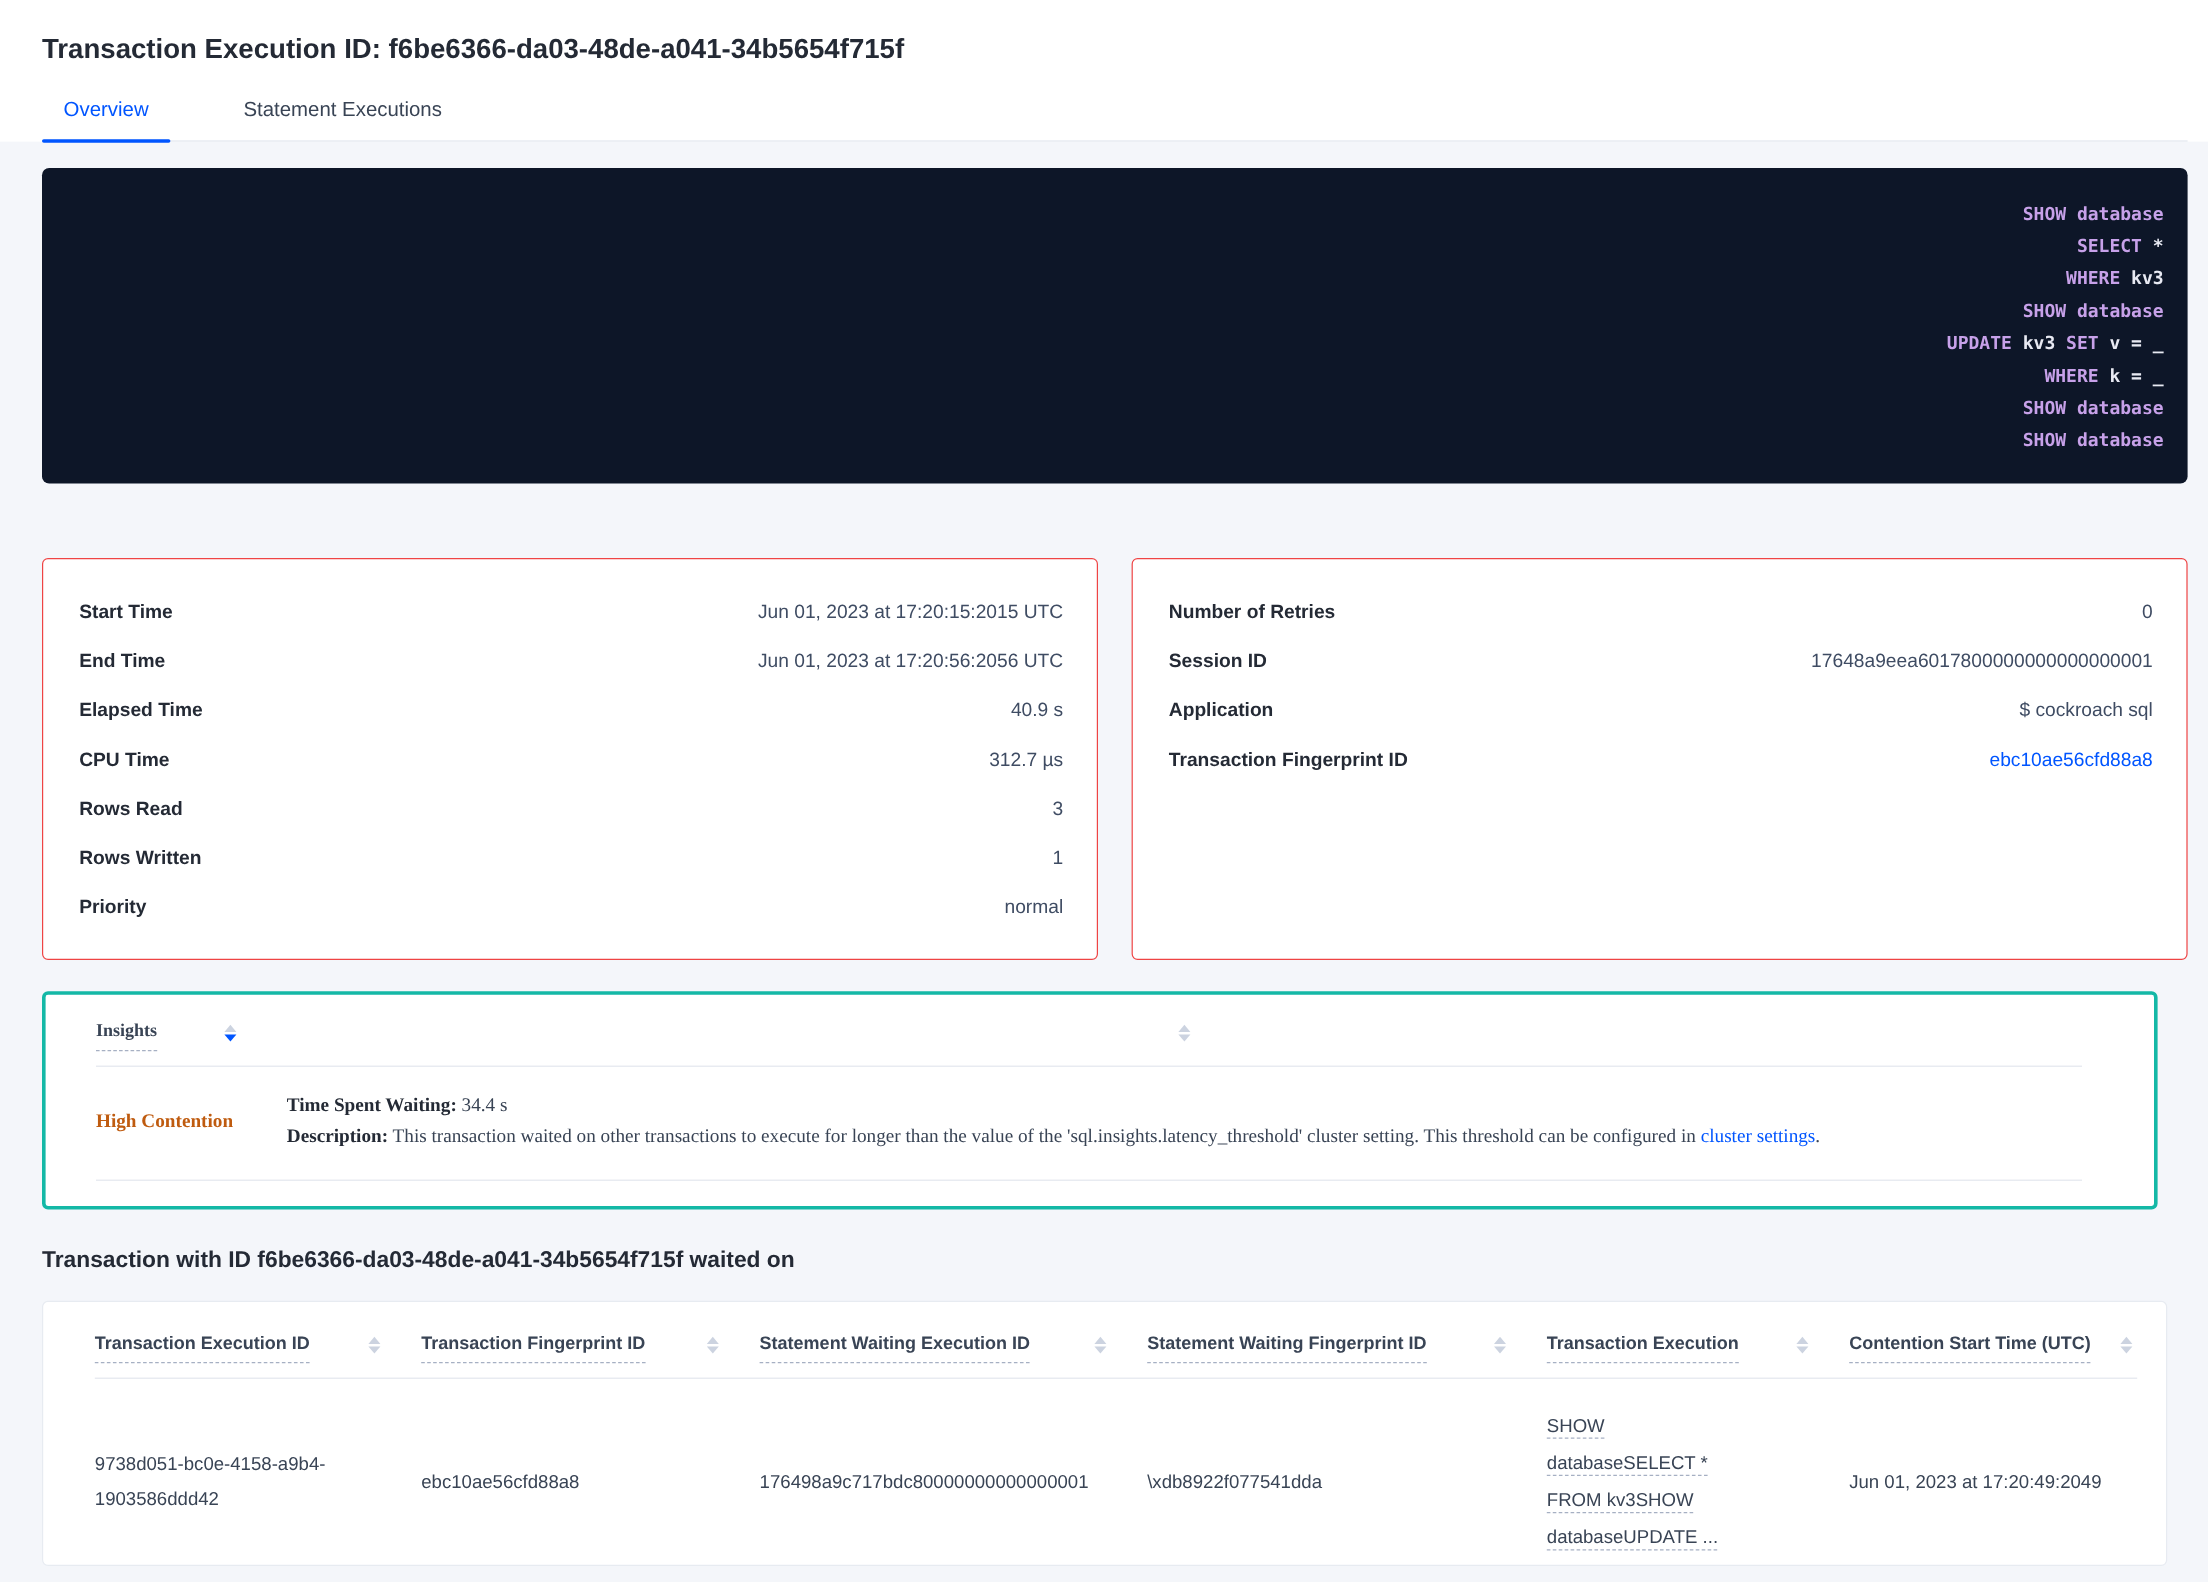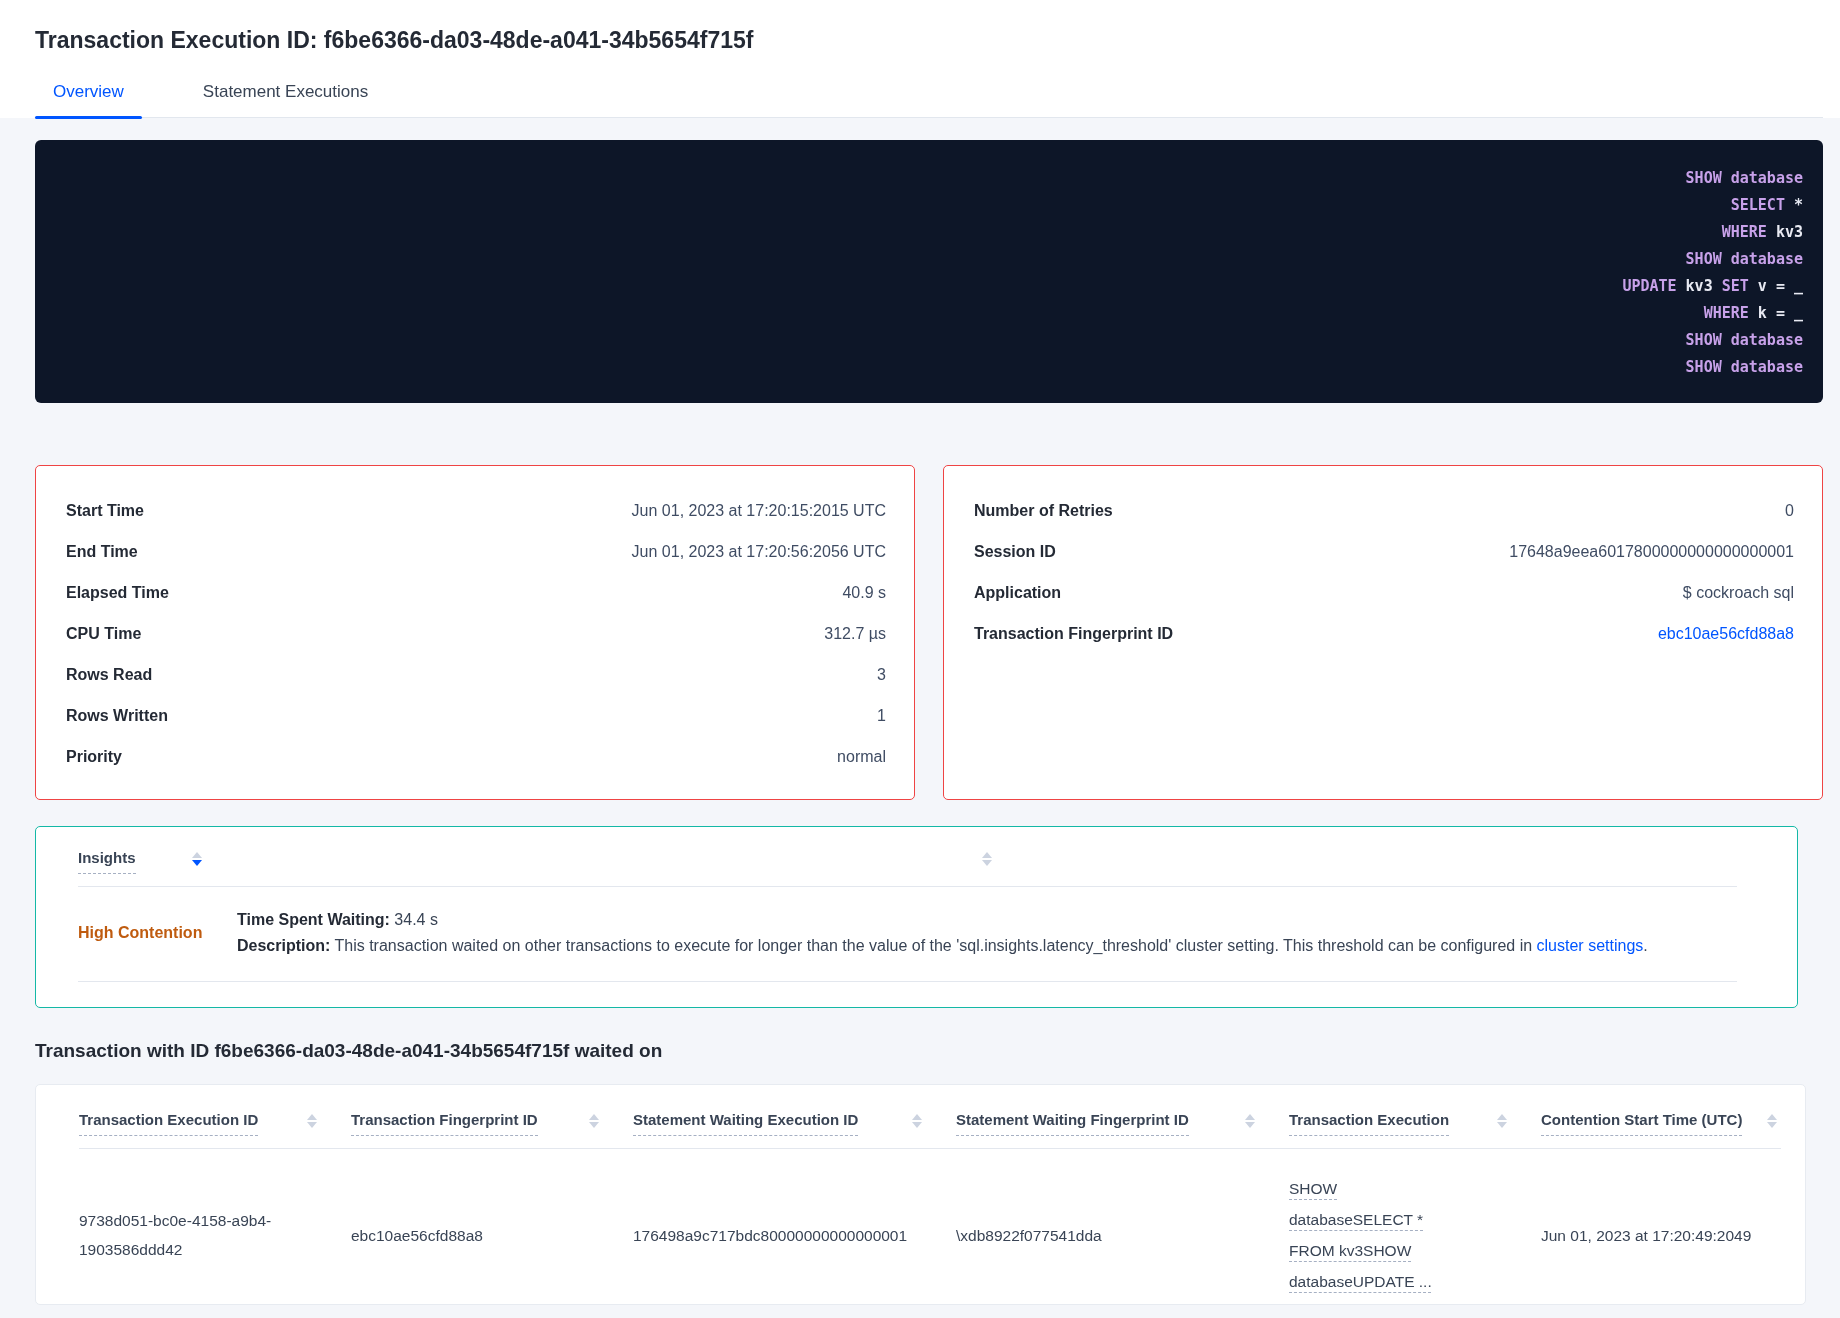--- a/index.html
+++ b/index.html
@@ -36,22 +36,23 @@
     flex:1; height:335px; background:#fff; border:1px solid #ef4444; border-radius:5px;
     padding:24px 28px 0 30px;
   }
   .drow { display:flex; justify-content:space-between; align-items:center; height:41px; }
   .dlabel { font-size:16px; font-weight:bold; color:#242a35; }
   .dvalue { font-size:16px; color:#3f4c63; }
   .dvalue.link, .link { color:#0055ff; cursor:pointer; text-decoration:none; }
 
   
   .insights-card {
-    margin:26px 42px 0 35px; height:182px; background:#fff; border:1px solid #14b8a6; border-radius:5px;
+    margin:26px 42px 0 35px; height:182px; background:#fff; border:3px solid #14b8a6; border-radius:5px;
     padding:22px 60px 0 42px;
+    font-family:Liberation Serif, serif;
   }
   .ins-head { display:grid; grid-template-columns:159px 1fr auto; align-items:start; }
   .hcell { display:flex; align-items:flex-start; }
   .th-label { font-size:15px; font-weight:bold; color:#394455; }
   .dashed { border-bottom:1px dashed #a6b0c3; padding-bottom:7px; }
   .sort { display:inline-flex; flex-direction:column; align-items:center; margin-top:3px; cursor:pointer; }
   .tri { width:0; height:0; display:block; }
   .tri-up { border-left:5px solid transparent; border-right:5px solid transparent; border-bottom:6px solid #ccd3e0; margin-bottom:2px; }
   .tri-down { border-left:5px solid transparent; border-right:5px solid transparent; border-top:6px solid #ccd3e0; }
   .tri-down.blue { border-top-color:#0055ff; }

